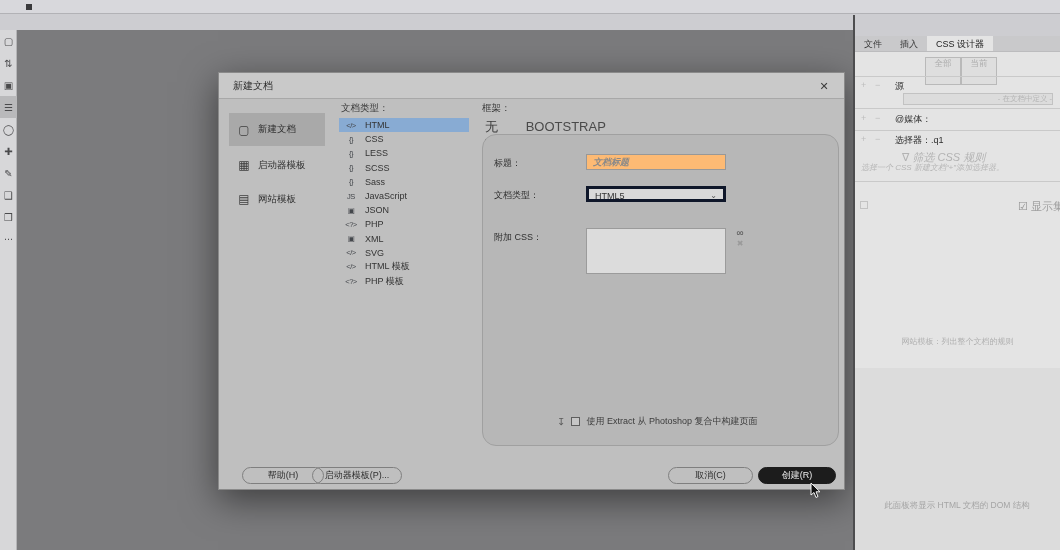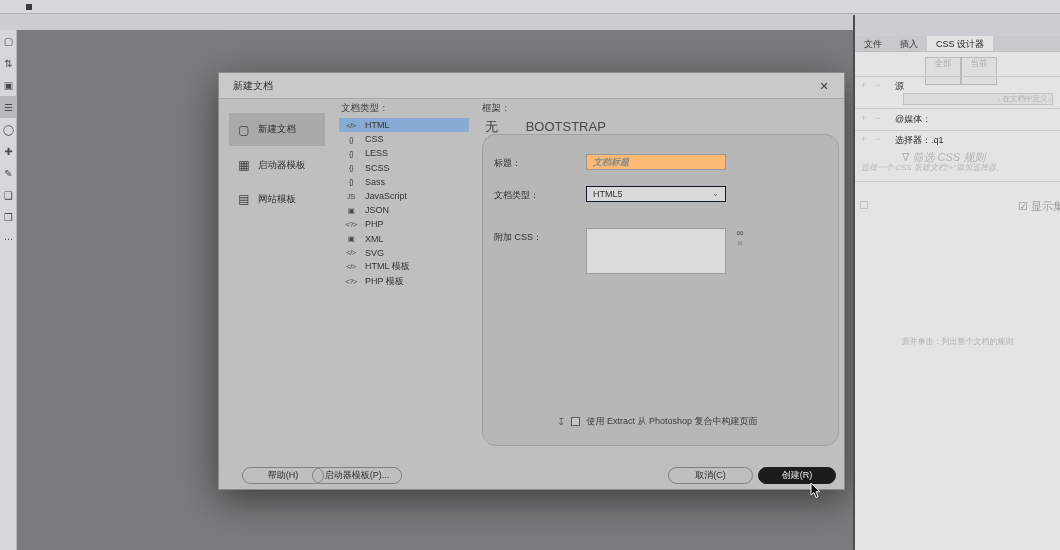--- a/index.html
+++ b/index.html
@@ -49,21 +49,21 @@
   .fw-tab.inactive { color:#4a4a4a; }
 
   .fw-panel { position:absolute; left:263px; top:61px; width:357px; height:312px;
     background:#b7b7b7; border:1px solid #a0a0a0; border-radius:14px; }
   .frm-label { position:absolute; left:11px; font-size:9px; color:#2f2f2f; }
   .frm-input { position:absolute; left:103px; width:140px; height:16px; background:#fdba74;
     border:1px solid #989898; font-size:9px; color:#333; padding:0 6px;
     font-family:"Liberation Sans","DejaVu Sans",sans-serif;font-weight:bold; }
   .frm-input::placeholder { color:#8a8a8a; font-style:italic; }
   .frm-select { position:absolute; left:103px; width:140px; height:16px; background:#d9d9d9;
-    border:1px solid #0f172a; font-size:9px; color:#333; line-height:14px; padding-left:6px; }
+    border:3px solid #0f172a; font-size:9px; color:#333; line-height:14px; padding-left:6px; }
   .frm-select .chev { position:absolute; right:6px; top:0; color:#555; font-size:8px; }
   .css-box { position:absolute; left:103px; top:93px; width:140px; height:46px; background:#dcdcdc;
     border:1px solid #9b9b9b; }
   .css-icons { position:absolute; left:250px; top:92px; width:14px; text-align:center; }
   .css-icons .link { color:#555; font-size:10px; display:block; line-height:11px; }
   .css-icons .del { color:#9a9a9a; font-size:8px; display:block; line-height:11px; }
 
   .extract-row { position:absolute; left:74px; top:280px; display:flex; align-items:center; gap:6px;
     font-size:9px; color:#3c3c3c; }
   .extract-row .exic { color:#5a5a5a; font-size:10px; }
@@ -299,21 +299,24 @@
   </div>
   <div class="hint">选择一个 CSS 新建文档“+”添加选择器。</div>
 
   <div class="hr" style="top:145px;"></div>
   <span class="cbx2"></span>
   <div class="showset">
     <span class="cb">☑</span>
     <span>显示集</span>
   </div>
 
-  <div class="footerhint">源并单击：列出整个文档的规则</div>
-
+  <div class="footerhint">网站模板：列出整个文档的规则</div>
+
+  <div class="dombody">
+    <div class="domhint">此面板将显示 HTML 文档的 DOM 结构</div>
+  </div>
 </div>
 
 <div class="cursor">
   <svg width="12" height="16" viewBox="0 0 12 16">
     <polygon points="1,0 1,12 4,9.5 6,14.5 8,13.5 6,8.8 10,8.8" fill="#111" stroke="#f5f5f5" stroke-width="1"></polygon>
   </svg>
 </div>
 
 </body></html>

